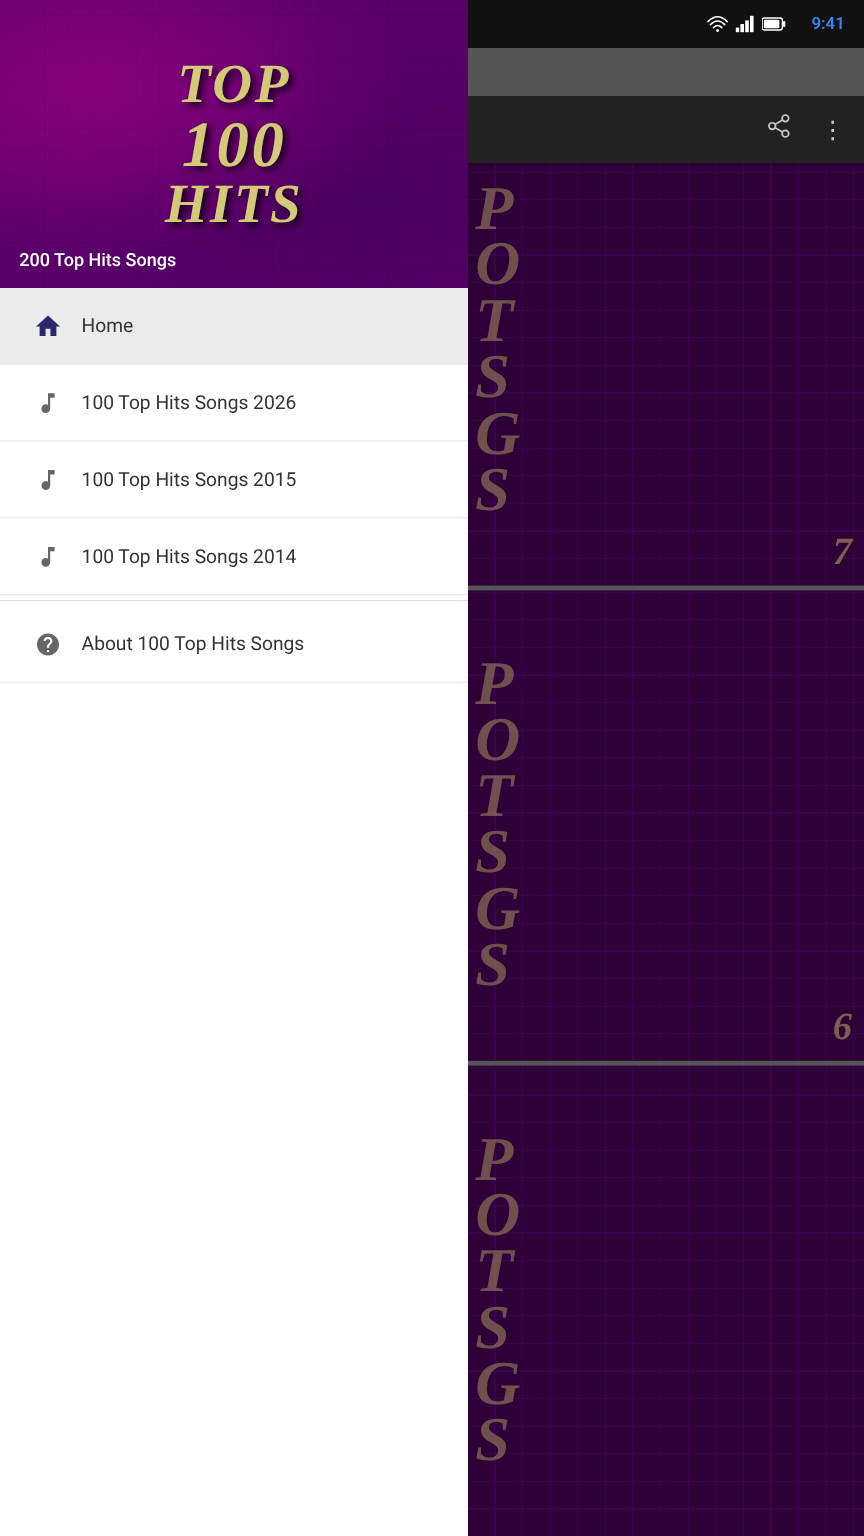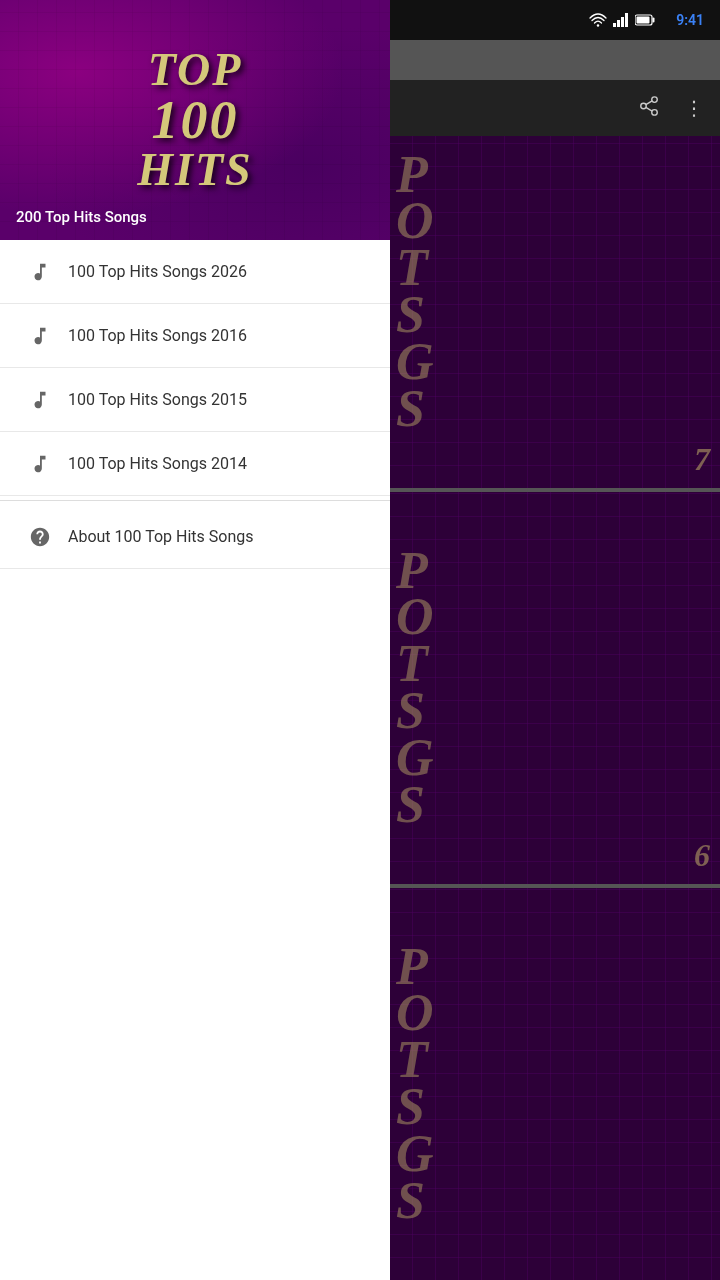--- a/index.html
+++ b/index.html
@@ -375,54 +375,54 @@
     <div class="drawer-title-block">
       <div class="drawer-title-top">TOP</div>
       <div class="drawer-title-100">100</div>
       <div class="drawer-title-hits">HITS</div>
     </div>
     <div class="drawer-subtitle">200 Top Hits Songs</div>
   </div>
 
   <div class="nav-list">
 
+    <div class="nav-item active">
+      <div class="nav-icon home-icon">
+        <svg width="24" height="24" viewBox="0 0 24 24" fill="#2a2a6a">
+          <path d="M10 20v-6h4v6h5v-8h3L12 3 2 12h3v8z"></path>
+        </svg>
+      </div>
+      <span class="nav-label">Home</span>
+    </div>
 
     <div class="nav-item">
       <div class="nav-icon">
         <svg width="22" height="22" viewBox="0 0 24 24" fill="#666">
           <path d="M12 3v10.55A4 4 0 1 0 14 17V7h4V3h-6z"></path>
         </svg>
       </div>
       <span class="nav-label">100 Top Hits Songs 2026</span>
     </div>
 
+
     <div class="nav-item">
       <div class="nav-icon">
         <svg width="22" height="22" viewBox="0 0 24 24" fill="#666">
           <path d="M12 3v10.55A4 4 0 1 0 14 17V7h4V3h-6z"></path>
         </svg>
       </div>
-      <span class="nav-label">100 Top Hits Songs 2016</span>
+      <span class="nav-label">100 Top Hits Songs 2015</span>
     </div>
 
     <div class="nav-item">
       <div class="nav-icon">
         <svg width="22" height="22" viewBox="0 0 24 24" fill="#666">
           <path d="M12 3v10.55A4 4 0 1 0 14 17V7h4V3h-6z"></path>
         </svg>
       </div>
-      <span class="nav-label">100 Top Hits Songs 2015</span>
-    </div>
-
-    <div class="nav-item">
-      <div class="nav-icon">
-        <svg width="22" height="22" viewBox="0 0 24 24" fill="#666">
-          <path d="M12 3v10.55A4 4 0 1 0 14 17V7h4V3h-6z"></path>
-        </svg>
-      </div>
       <span class="nav-label">100 Top Hits Songs 2014</span>
     </div>
 
     <div class="nav-divider"></div>
 
     <div class="nav-item">
       <div class="nav-icon">
         <svg width="22" height="22" viewBox="0 0 24 24" fill="#666">
           <path d="M12 2C6.48 2 2 6.48 2 12s4.48 10 10 10 10-4.48 10-10S17.52 2 12 2zm1 17h-2v-2h2v2zm2.07-7.75l-.9.92C13.45 12.9 13 13.5 13 15h-2v-.5c0-1.1.45-2.1 1.17-2.83l1.24-1.26c.37-.36.59-.86.59-1.41 0-1.1-.9-2-2-2s-2 .9-2 2H8c0-2.21 1.79-4 4-4s4 1.79 4 4c0 .88-.36 1.68-.93 2.25z"></path>
         </svg>

